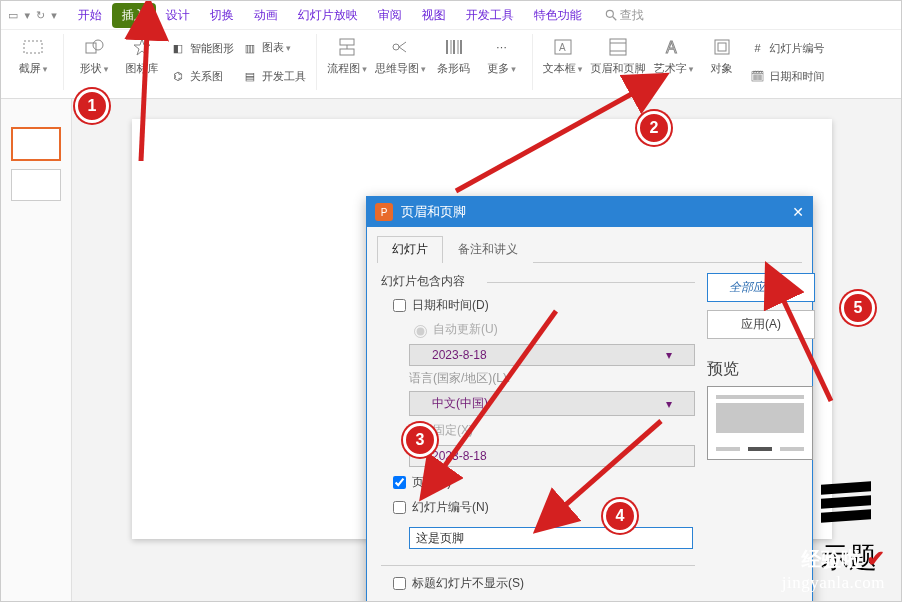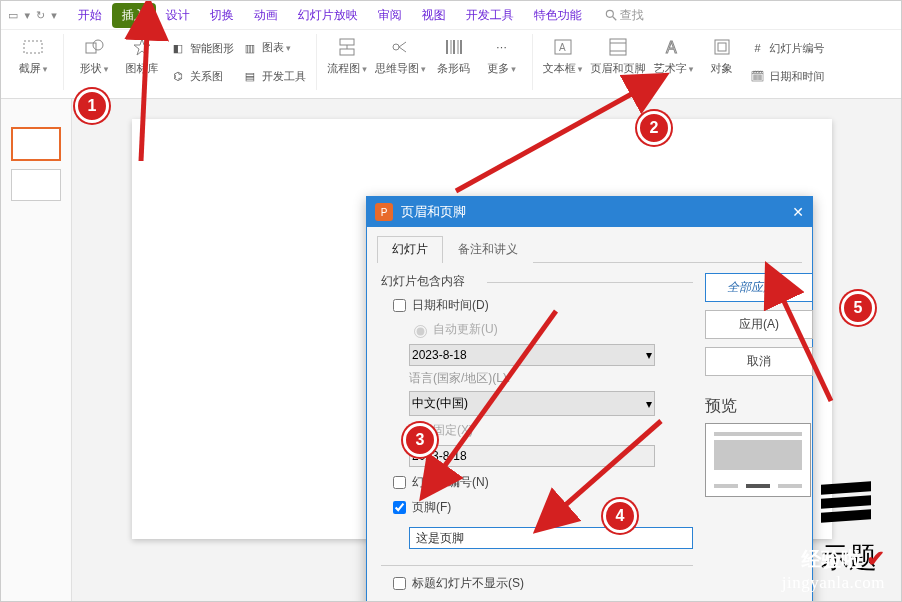--- a/index.html
+++ b/index.html
@@ -176,22 +176,22 @@
   .fieldset-label { color:#444; margin-bottom:6px; font-size:12px; padding-left:4px; position:relative;}
   .fieldset-label::before, .fieldset-label::after {
     content:""; position:absolute; top:50%; height:1px; background:#ccc;
   }
   .fieldset-label::after { left:110px; right:0; }
   .opt-row { display:flex; align-items:center; margin:6px 0 6px 12px; font-size:12px; color:#444;}
   .opt-row.sub { margin-left:32px; color:#999;}
   .opt-row input[type=checkbox], .opt-row input[type=radio] { margin-right:6px; }
   .opt-row .disabled { color:#aaa;}
   .combo {
-    width:240px; margin:4px 0 4px 32px; padding:3px 2px;
-    background:#e5e5e5; border:1px solid #bbb; color:#000000; font-size:12px;
+    width:240px; margin:4px 0 4px 32px; padding:3px 22px;
+    background:#e5e5e5; border:1px solid #bbb; color:#701a75; font-size:12px;
     display:flex; justify-content:space-between; align-items:center;
   }
   .lbl-sm { margin:4px 0 2px 32px; color:#999; font-size:12px;}
   .footer-input {
     width:270px; margin:4px 0 4px 32px; padding:3px 6px;
     background:#fff; border:1px solid #2a82d4; color:#333; font-size:12px;
   }
   .hr { height:1px; background:#ccc; margin:12px 0 8px 4px;}
   .dlg-btn {
     display:block; width:100%; padding:5px 0; margin-bottom:8px;
@@ -442,39 +442,38 @@
         </div>
         <label class="opt-row sub">
           <input type="radio" disabled="" style="">
           <span class="disabled">固定(X)</span>
         </label>
         <div class="combo" style="background:#eee">
           <span>2023-8-18</span>
         </div>
 
         <label class="opt-row">
+          <input type="checkbox" checked="" style="">
+          <span>页脚(F)</span>
+        </label>
+        <label class="opt-row">
           <input type="checkbox" style="">
           <span>幻灯片编号(N)</span>
-        </label>
-        <label class="opt-row">
-          <input type="checkbox" checked="" style="">
-          <span>页脚(F)</span>
         </label>
         <input class="footer-input" value="这是页脚" style="">
 
         <div class="hr"></div>
         <label class="opt-row">
           <input type="checkbox" style="">
           <span>标题幻灯片不显示(S)</span>
         </label>
       </div>
       <div class="dlg-right">
         <div class="dlg-btn primary">全部应用(Y)</div>
         <div class="dlg-btn">应用(A)</div>
-        <div class="dlg-btn">取消</div>
         <div class="preview-label">预览</div>
         <div class="preview-box">
           <div class="pi pt1"></div>
             <div class="pi pt2"></div>
           <div class="pi pb1"></div>
             <div class="pi pb2"></div>
             <div class="pi pb3"></div>
         </div>
       </div>
     </div>

